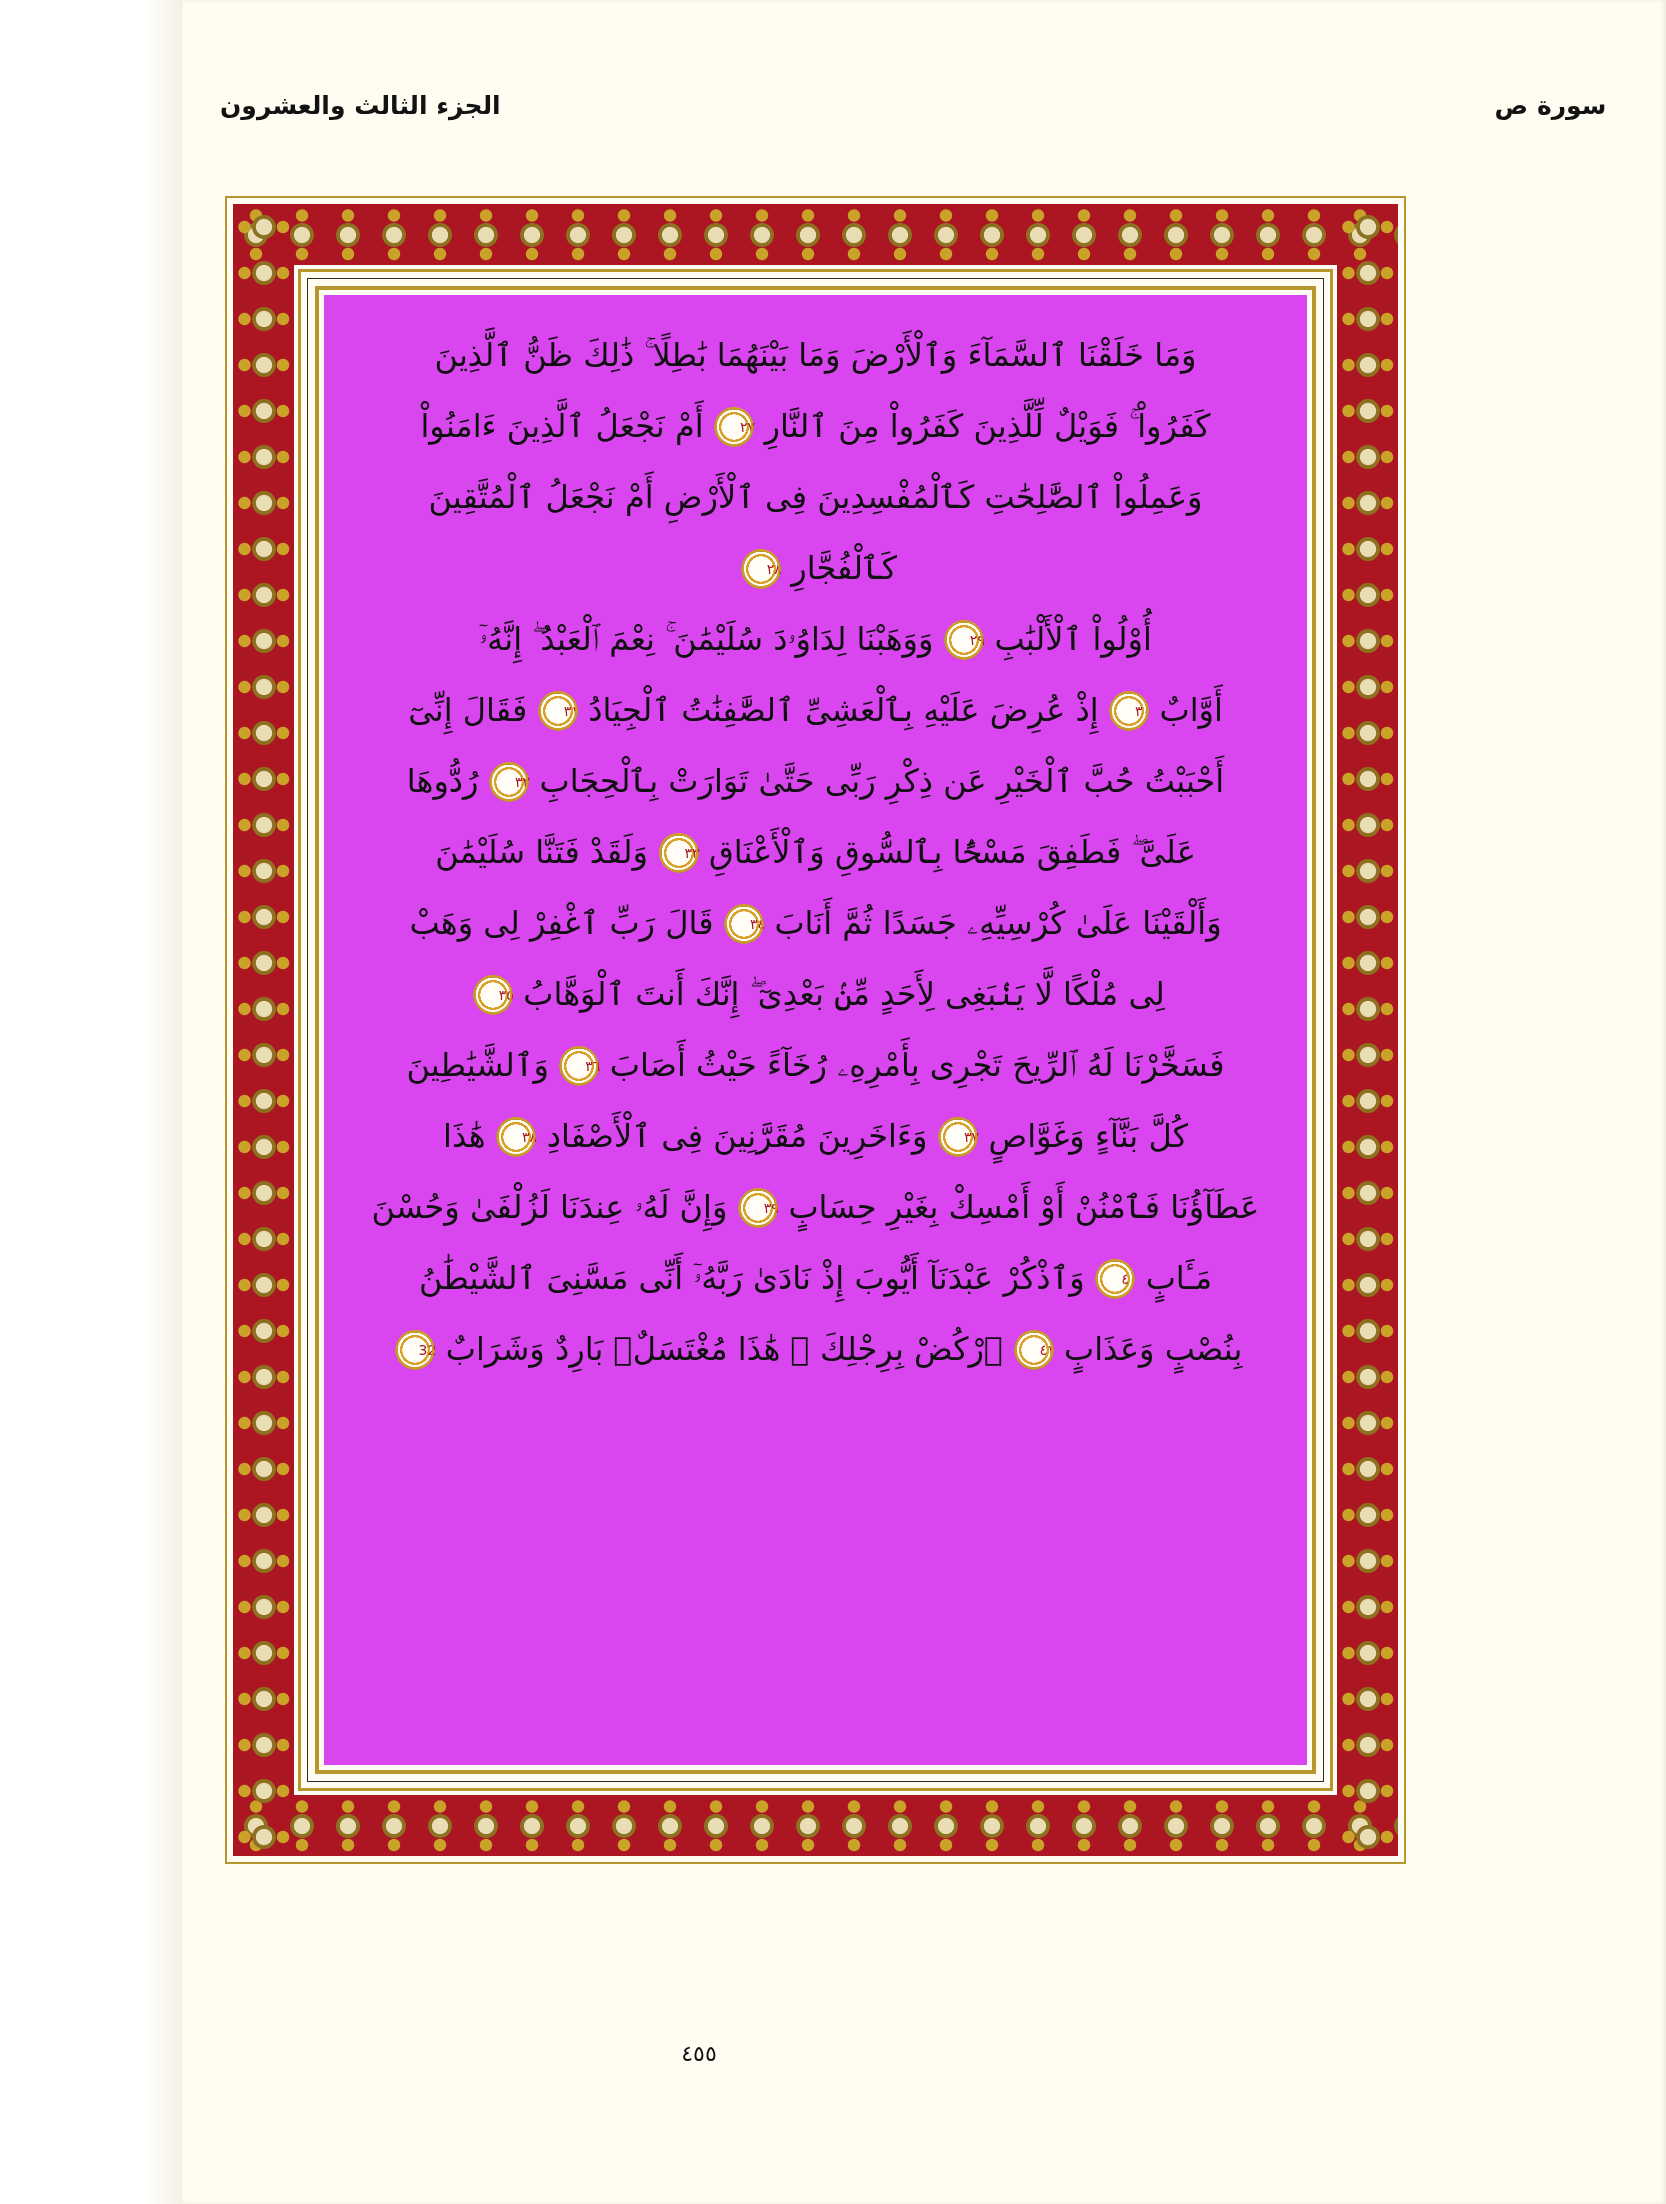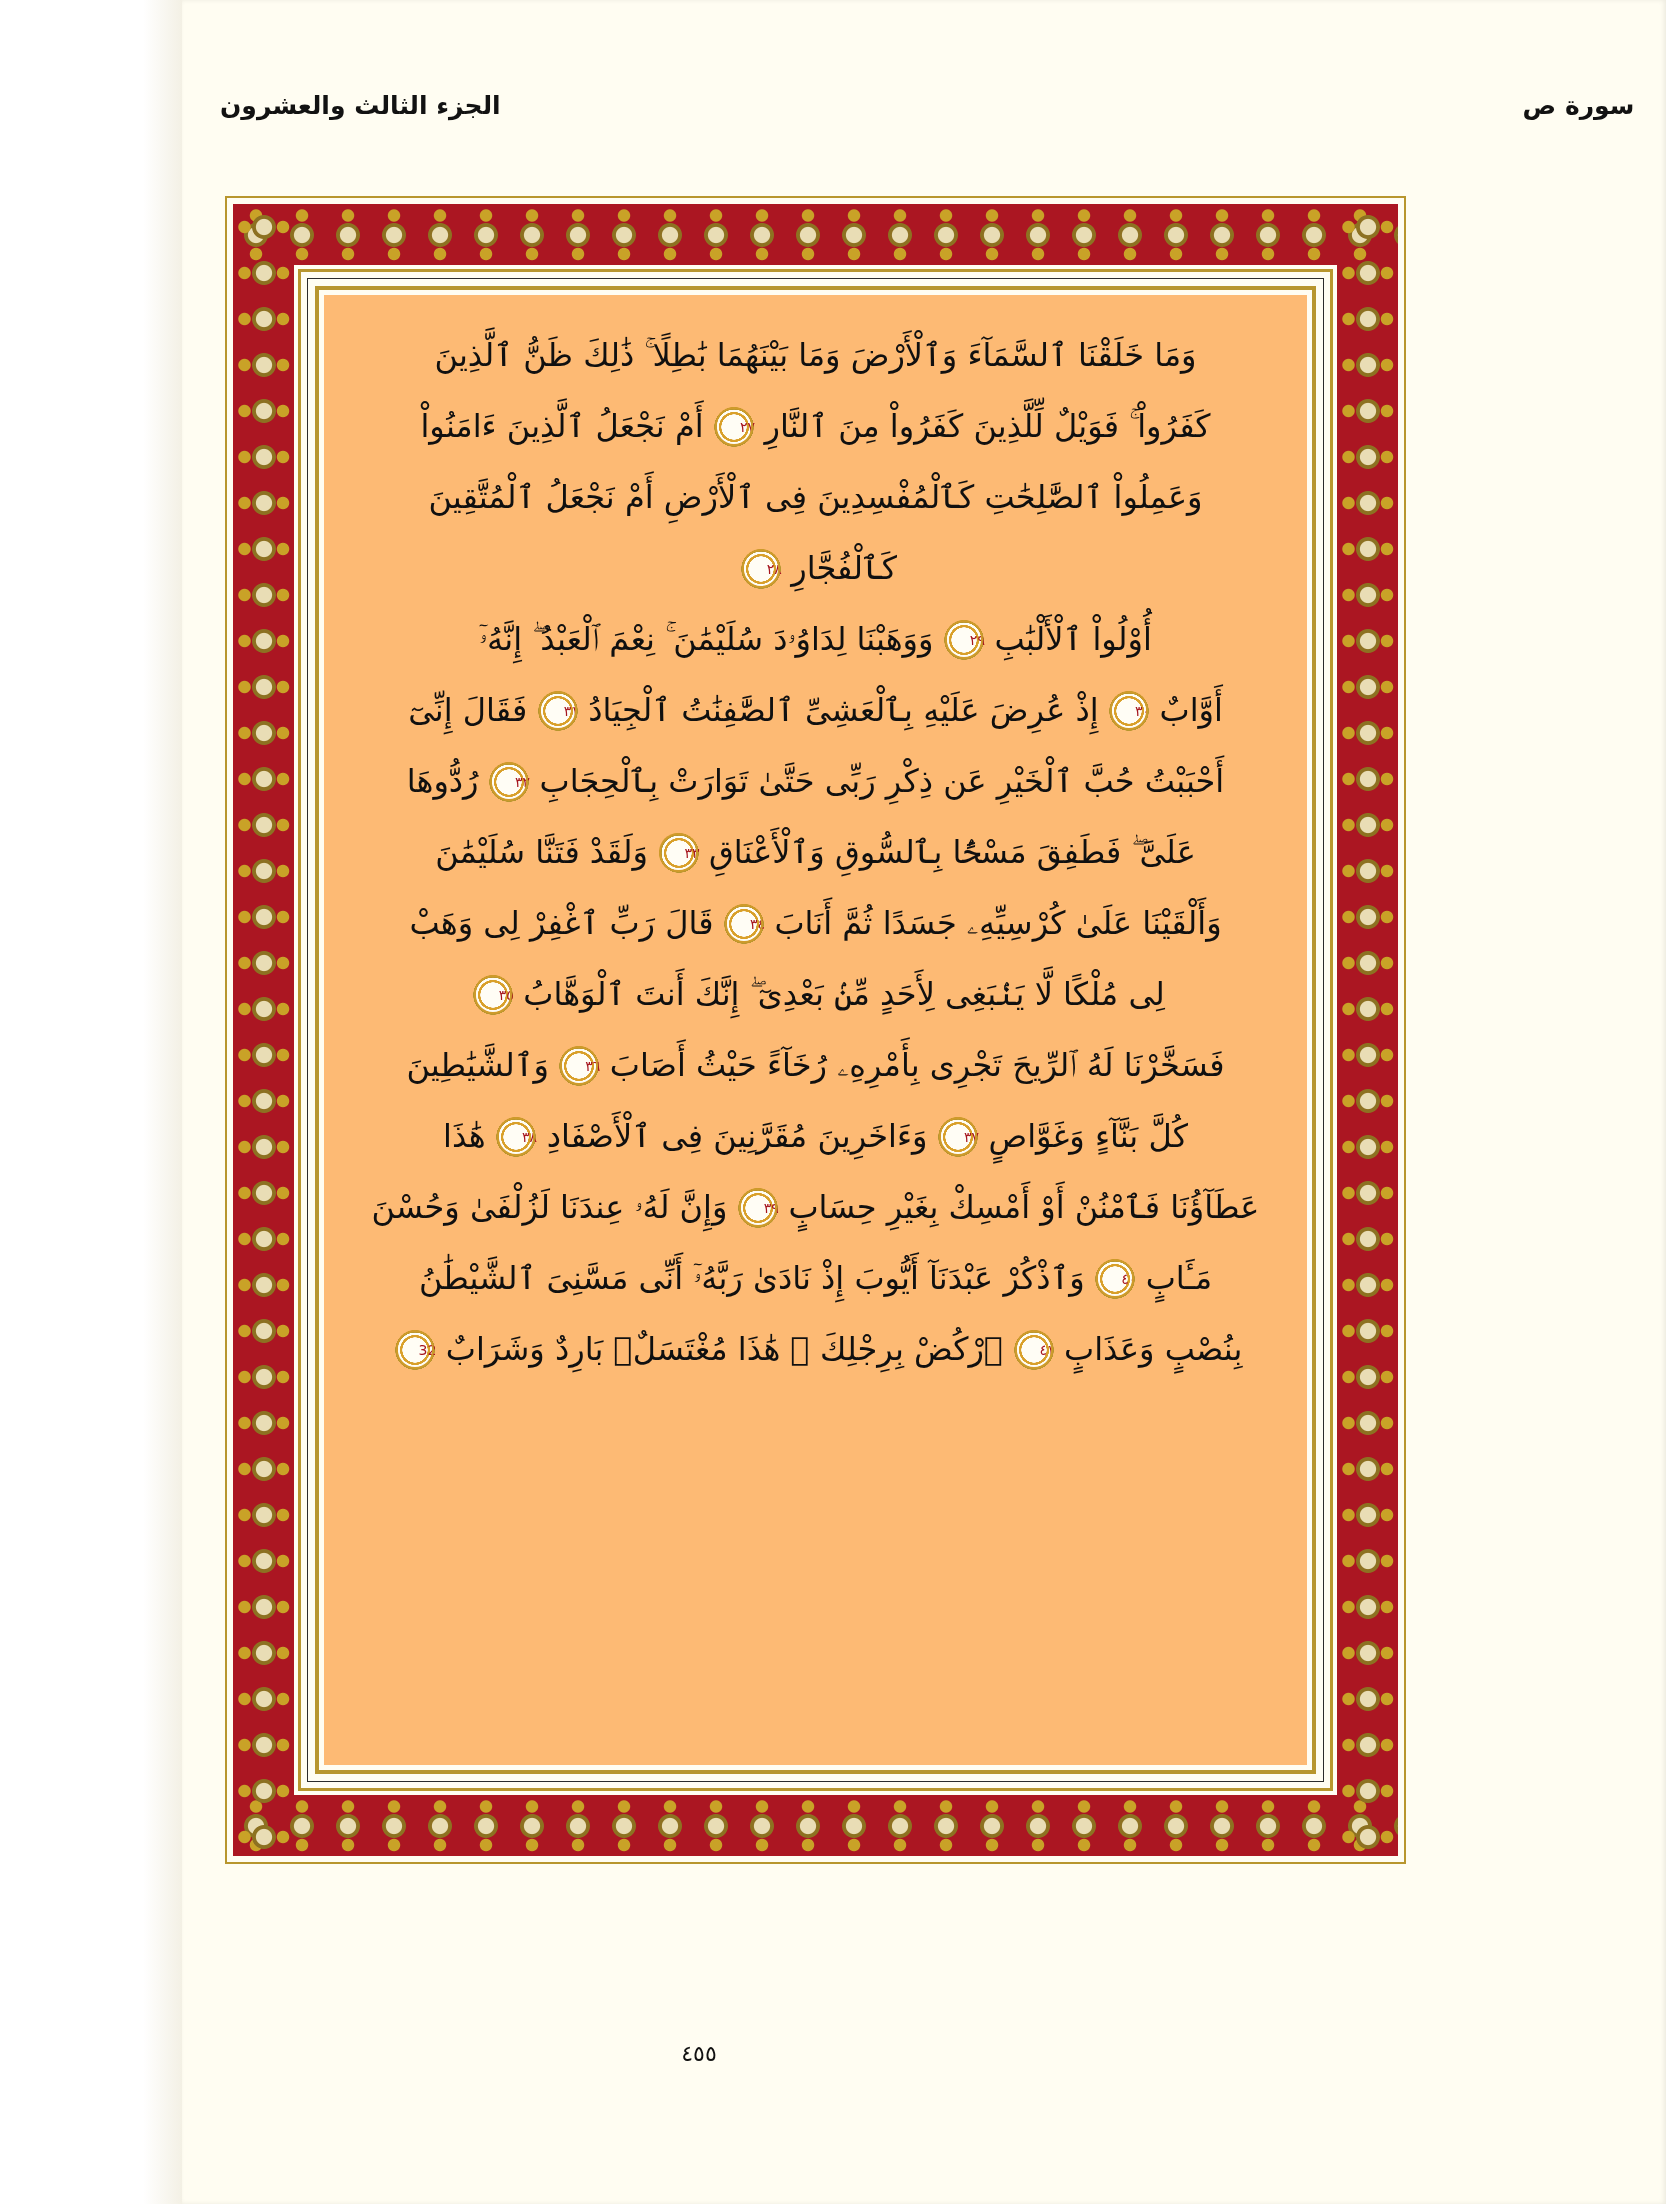--- a/index.html
+++ b/index.html
@@ -44,21 +44,20 @@
   .header {
     position: absolute;
     top: 91px;
     left: 220px;
     right: 229px;
     height: 57px;
     display: flex;
     flex-direction: row-reverse;
     justify-content: space-between;
     align-items: flex-start;
-    gap: 28px;
   }
   .header-juz, .header-surah {
     font-family: "DejaVu Sans", sans-serif;
     font-size: 25px;
     color: #121212;
     letter-spacing: 0.5px;
     white-space: nowrap;
     font-weight: 600;
   }
   .header-juz { margin-right: 459px; }
@@ -125,21 +124,21 @@
   .frame-line-d {
     position: absolute;
     left: 90px; top: 90px; right: 90px; bottom: 90px;
     border: 4.8px solid #b8962e;
   }
 
   
   .text-field {
     position: absolute;
     left: 99px; top: 99px; right: 99px; bottom: 99px;
-    background: #fdba74;
+    background: #d946ef;
     overflow: hidden;
   }
 
   
   .ayah-lines {
     position: absolute;
     inset: 0;
     padding: 25px 21px 9.6px 21px;
     box-sizing: border-box;
     display: flex;

